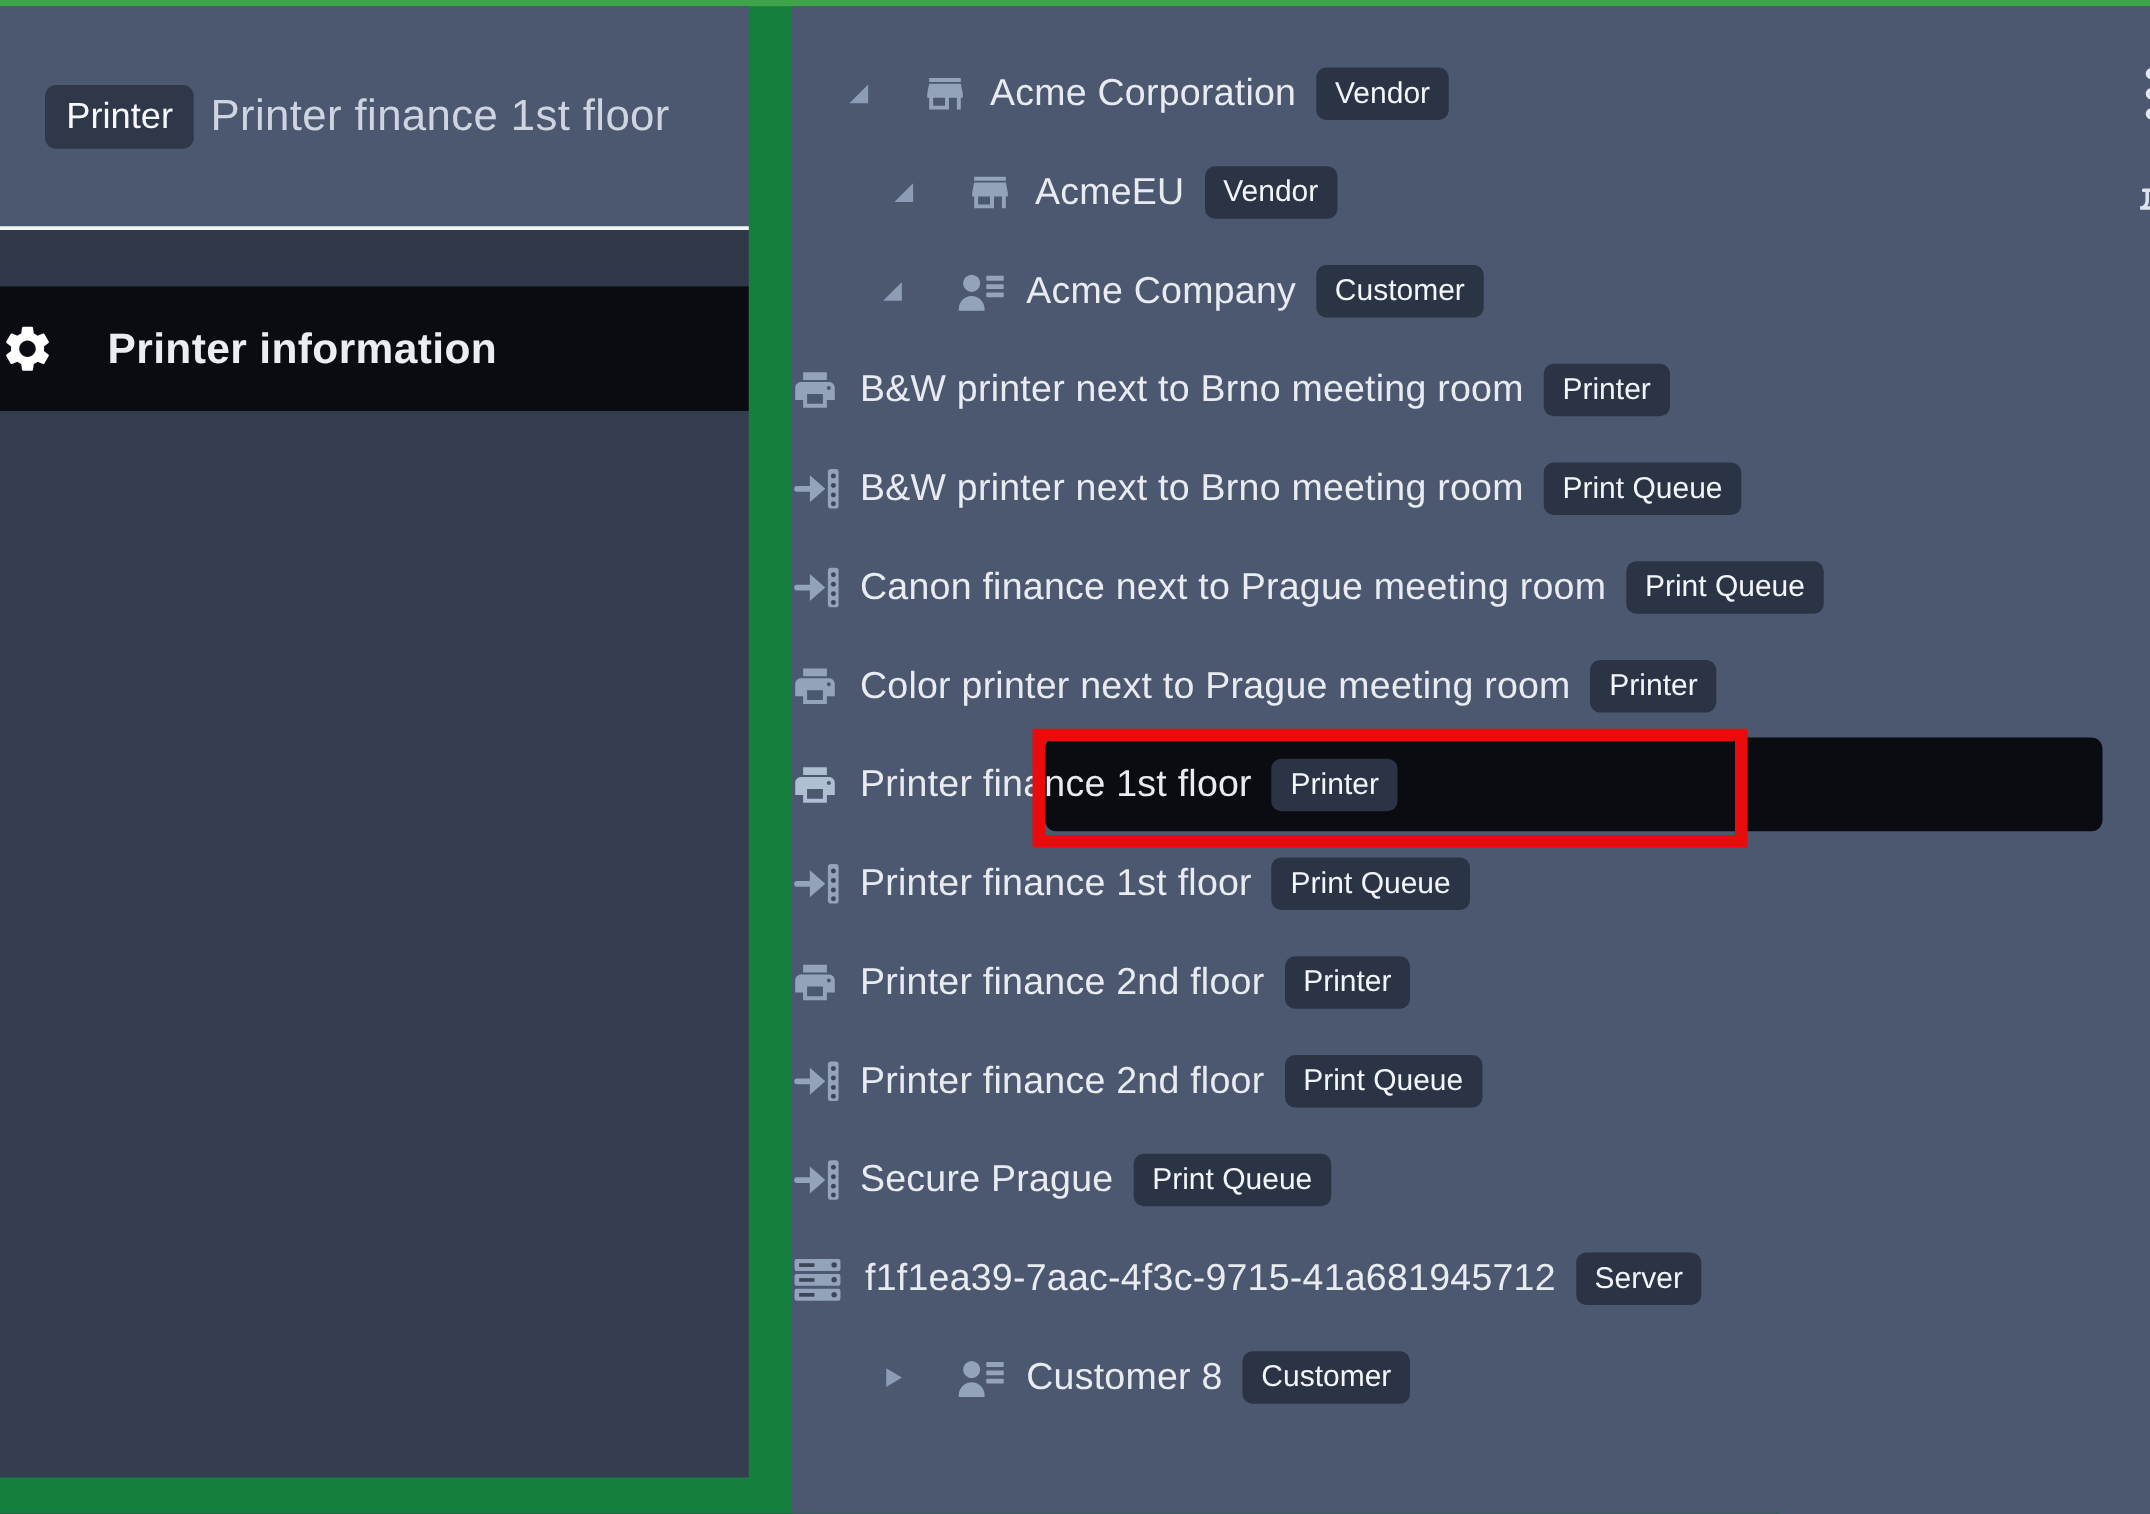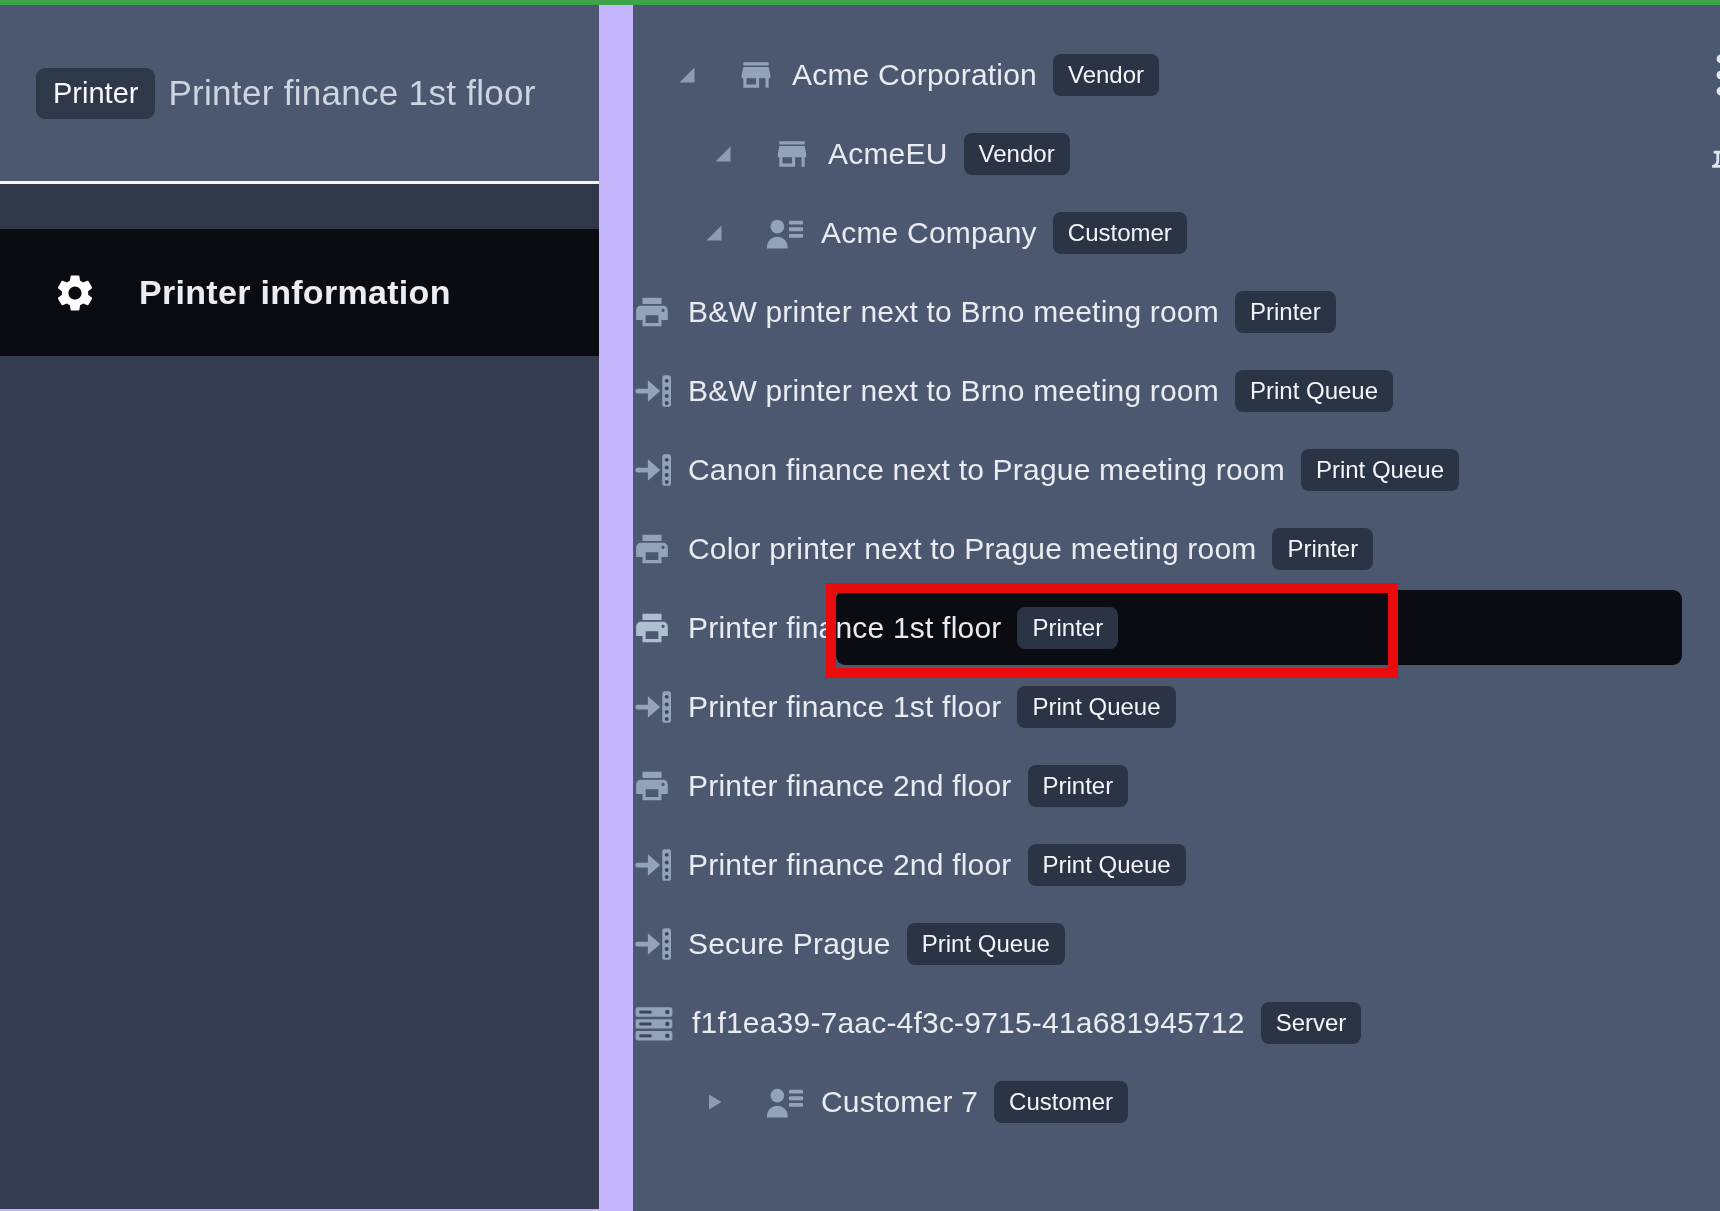--- a/index.html
+++ b/index.html
@@ -1,29 +1,29 @@
 <!DOCTYPE html>
 <html><head>
 <meta charset="utf-8">
 <style>
   html,body{margin:0;padding:0;background:#3a4254;}
   .app{position:relative;width:1720px;height:1211px;overflow:hidden;
-       background:#c4b5fd;font-family:"Liberation Sans",sans-serif;
+       background:#15803d;font-family:"Liberation Sans",sans-serif;
        -webkit-font-smoothing:antialiased;}
   .accent-bar{position:absolute;left:0;top:0;width:1720px;height:5px;background:#3fa34a;}
 
   
   .left-panel{position:absolute;left:0;top:5px;width:599px;height:1206px;}
   .lp-header{height:176px;display:flex;align-items:center;padding-left:36px;gap:13px;background:#4c5770;}
   .header-badge{background:#2e3849;color:#f6f8fb;font-size:29px;line-height:1;
                 padding:11px 17px;border-radius:9px;white-space:nowrap;}
   .header-title{font-size:35px;color:#ced5e0;white-space:nowrap;letter-spacing:.3px;}
   .lp-sep{height:3px;background:#f4f5f9;}
   .lp-strip{height:45px;background:#2f3748;}
-  .lp-black{height:127px;background:#0a0c11;display:flex;align-items:center;padding-left:53px;gap:42px;}
+  .lp-black{height:100px;background:#0a0c11;display:flex;align-items:center;gap:42px;}
   .gear{width:44px;height:44px;color:#ffffff;flex:0 0 auto;}
   .section-title{font-size:34px;font-weight:bold;color:#eaeef3;letter-spacing:.3px;}
   .lp-rest{height:853px;background:#343c50;}
 
   
   .tree-panel{position:absolute;left:633px;top:5px;width:1121px;height:1206px;background:#4c5770;}
   .tree-rows{position:absolute;left:0;top:30px;width:100%;}
   .tree-row{position:relative;height:79px;display:flex;align-items:center;}
   .tree-row .caret{width:20px;height:20px;margin-right:40px;flex:0 0 auto;color:#8b9cb4;}
   .tree-row .tree-icon{margin-right:17px;flex:0 0 auto;color:#93a4ba;}
@@ -223,21 +223,21 @@
           <svg class="caret" viewBox="0 0 24 24" fill="currentColor">
             <polygon points="6,3 21,12 6,21"></polygon>
           </svg>
           <svg class="tree-icon" width="40" height="40" viewBox="0 0 24 24" fill="currentColor">
             <circle cx="8" cy="8.2" r="4.1"></circle>
             <path d="M1.8 20.5c0-3.4 2.8-6.2 6.2-6.2s6.2 2.8 6.2 6.2v.8H1.8z"></path>
             <rect x="15" y="4.6" width="8.4" height="2.3" rx="0.4"></rect>
             <rect x="15" y="8.6" width="8.4" height="2.3" rx="0.4"></rect>
             <rect x="15" y="12.6" width="8.4" height="2.3" rx="0.4"></rect>
           </svg>
-          <span class="row-label">Customer 7</span>
+          <span class="row-label">Customer 8</span>
           <span class="type-badge">Customer</span>
         </div>
       </div>
     <div class="annotation-box"></div>
 
     <div class="kebab-button">
       <svg viewBox="0 0 8 34" fill="#e2e8f0">
         <circle cx="4" cy="4" r="3.6"></circle>
           <circle cx="4" cy="17" r="3.6"></circle>
           <circle cx="4" cy="30" r="3.6"></circle>

